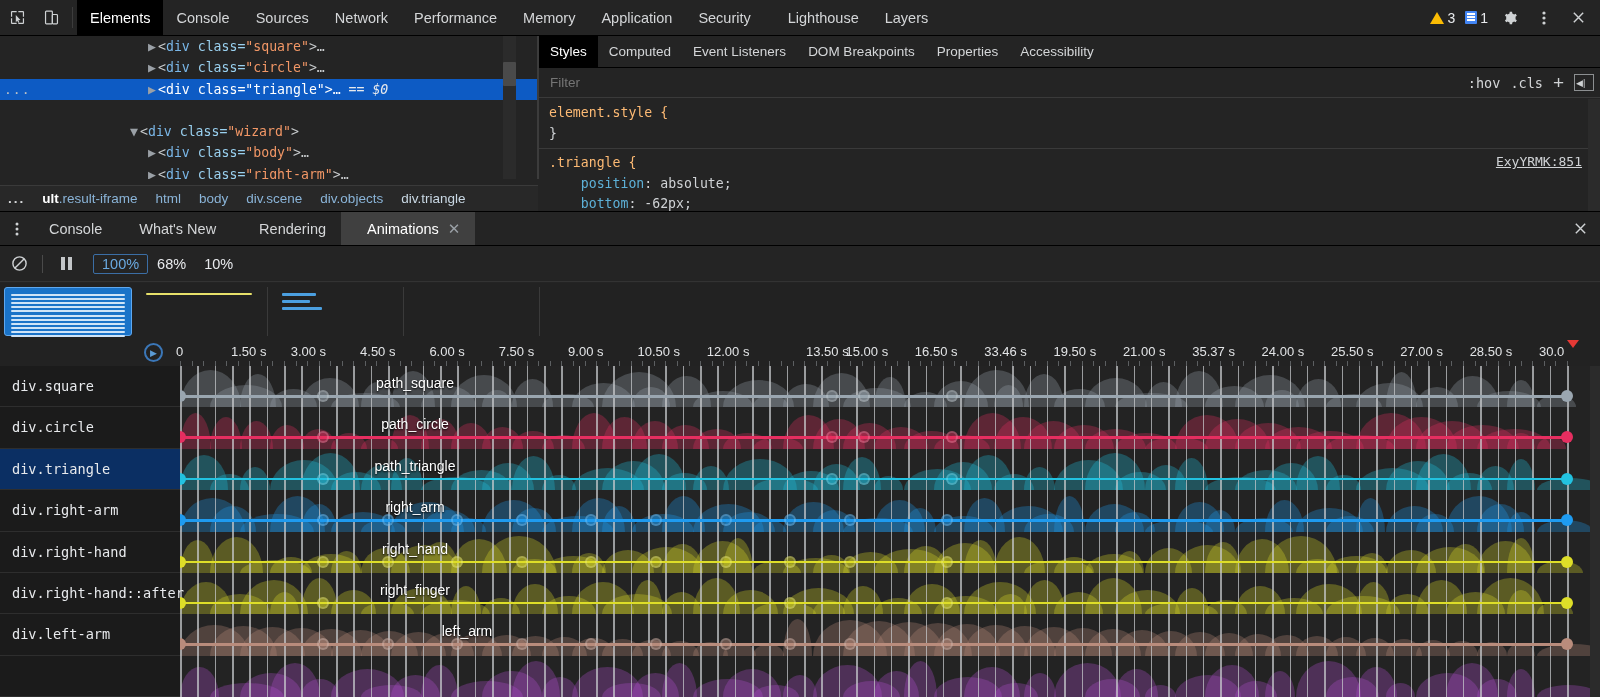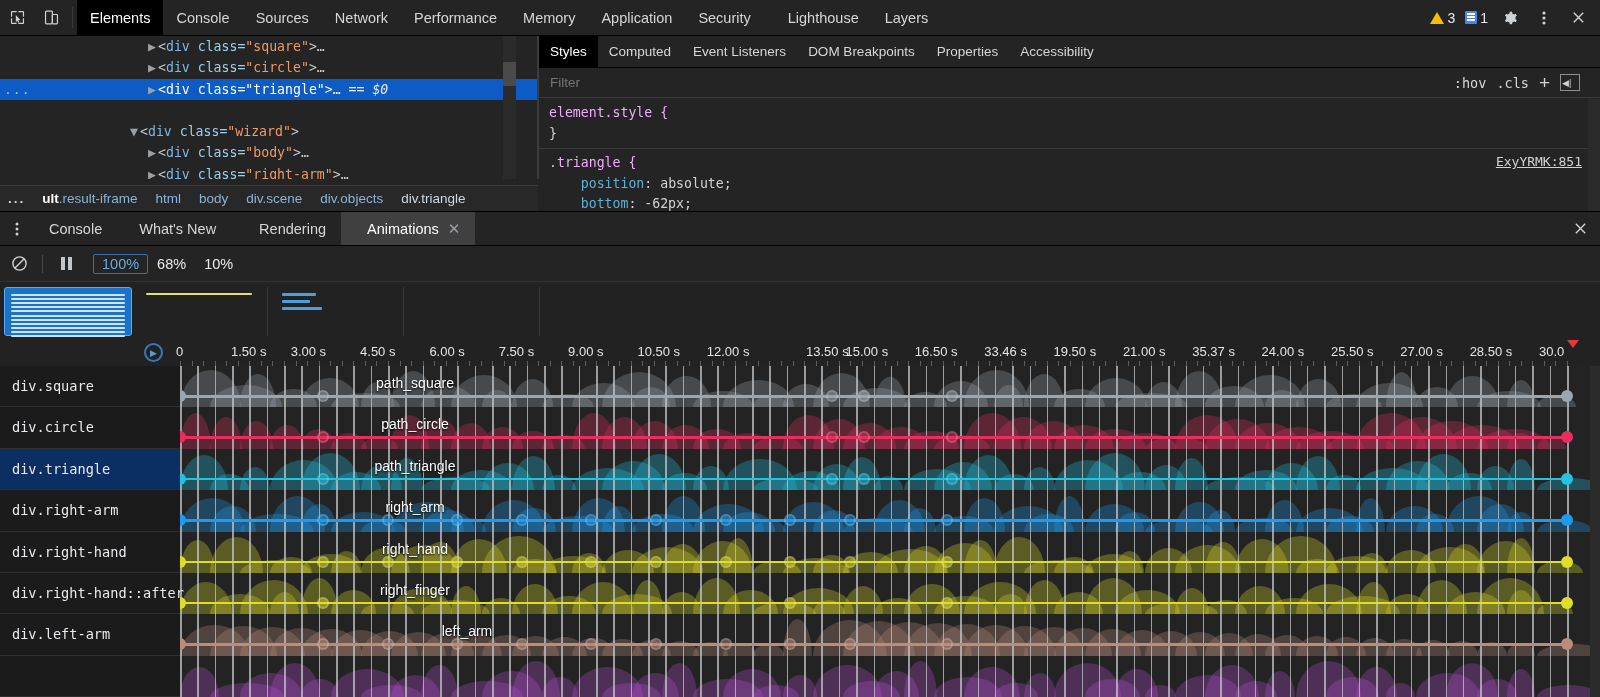--- a/index.html
+++ b/index.html
@@ -106,31 +106,31 @@
   }
   .stab.sel { background: #000; color: #fff; }
   .filter-row {
     height: 30px; display: flex; align-items: center; border-bottom: 1px solid #3a3a3a;
     background: #242424; position: relative;
   }
   .filter-input {
     background: transparent; border: 0; outline: none; color: #9aa0a6;
     font-size: 13.5px; padding-left: 11px; width: 700px; font-family: "Liberation Sans", sans-serif;
   }
-  .filter-right { position: absolute; right: 20px; display: flex; align-items: center; gap: 10px; }
+  .filter-right { position: absolute; right: 6px; display: flex; align-items: center; gap: 10px; }
   .pseudo-btn { font-family: "DejaVu Sans Mono", monospace; font-size: 13.5px; color: #d4d6d8; }
   .plus-btn { font-size: 19px; color: #cfd2d4; line-height: 1; }
   .panel-toggle {
     width: 20px; height: 17px; border: 1px solid #8c8f91; display: flex; align-items: center;
     color: #cfd2d4; font-size: 9px; padding-left: 1px;
   }
   .css-body { font-family: "DejaVu Sans Mono", monospace; font-size: 13.2px; padding-top: 5px; }
   .css-line { line-height: 20.5px; white-space: pre; color: #d0d3d6; padding-left: 10px; }
   .css-rule-sep { border-top: 1px solid #3a3a3a; margin-top: 4px; padding-top: 4px; position: relative; }
-  .sel-name { color: #f0abfc; }
+  .sel-name { color: #fdba74; }
   .prop { color: #5db0d7; }
   .val { color: #d0d3d6; }
   .src-link {
     position: absolute; right: 18px; top: 5px; font-family: "DejaVu Sans Mono", monospace;
     font-size: 13px; color: #d0d3d6; text-decoration: underline;
   }
   .styles-scroll {
     position: absolute; right: 0; top: 63px; width: 12px; height: 112px; background: #2b2b2b;
   }
 

